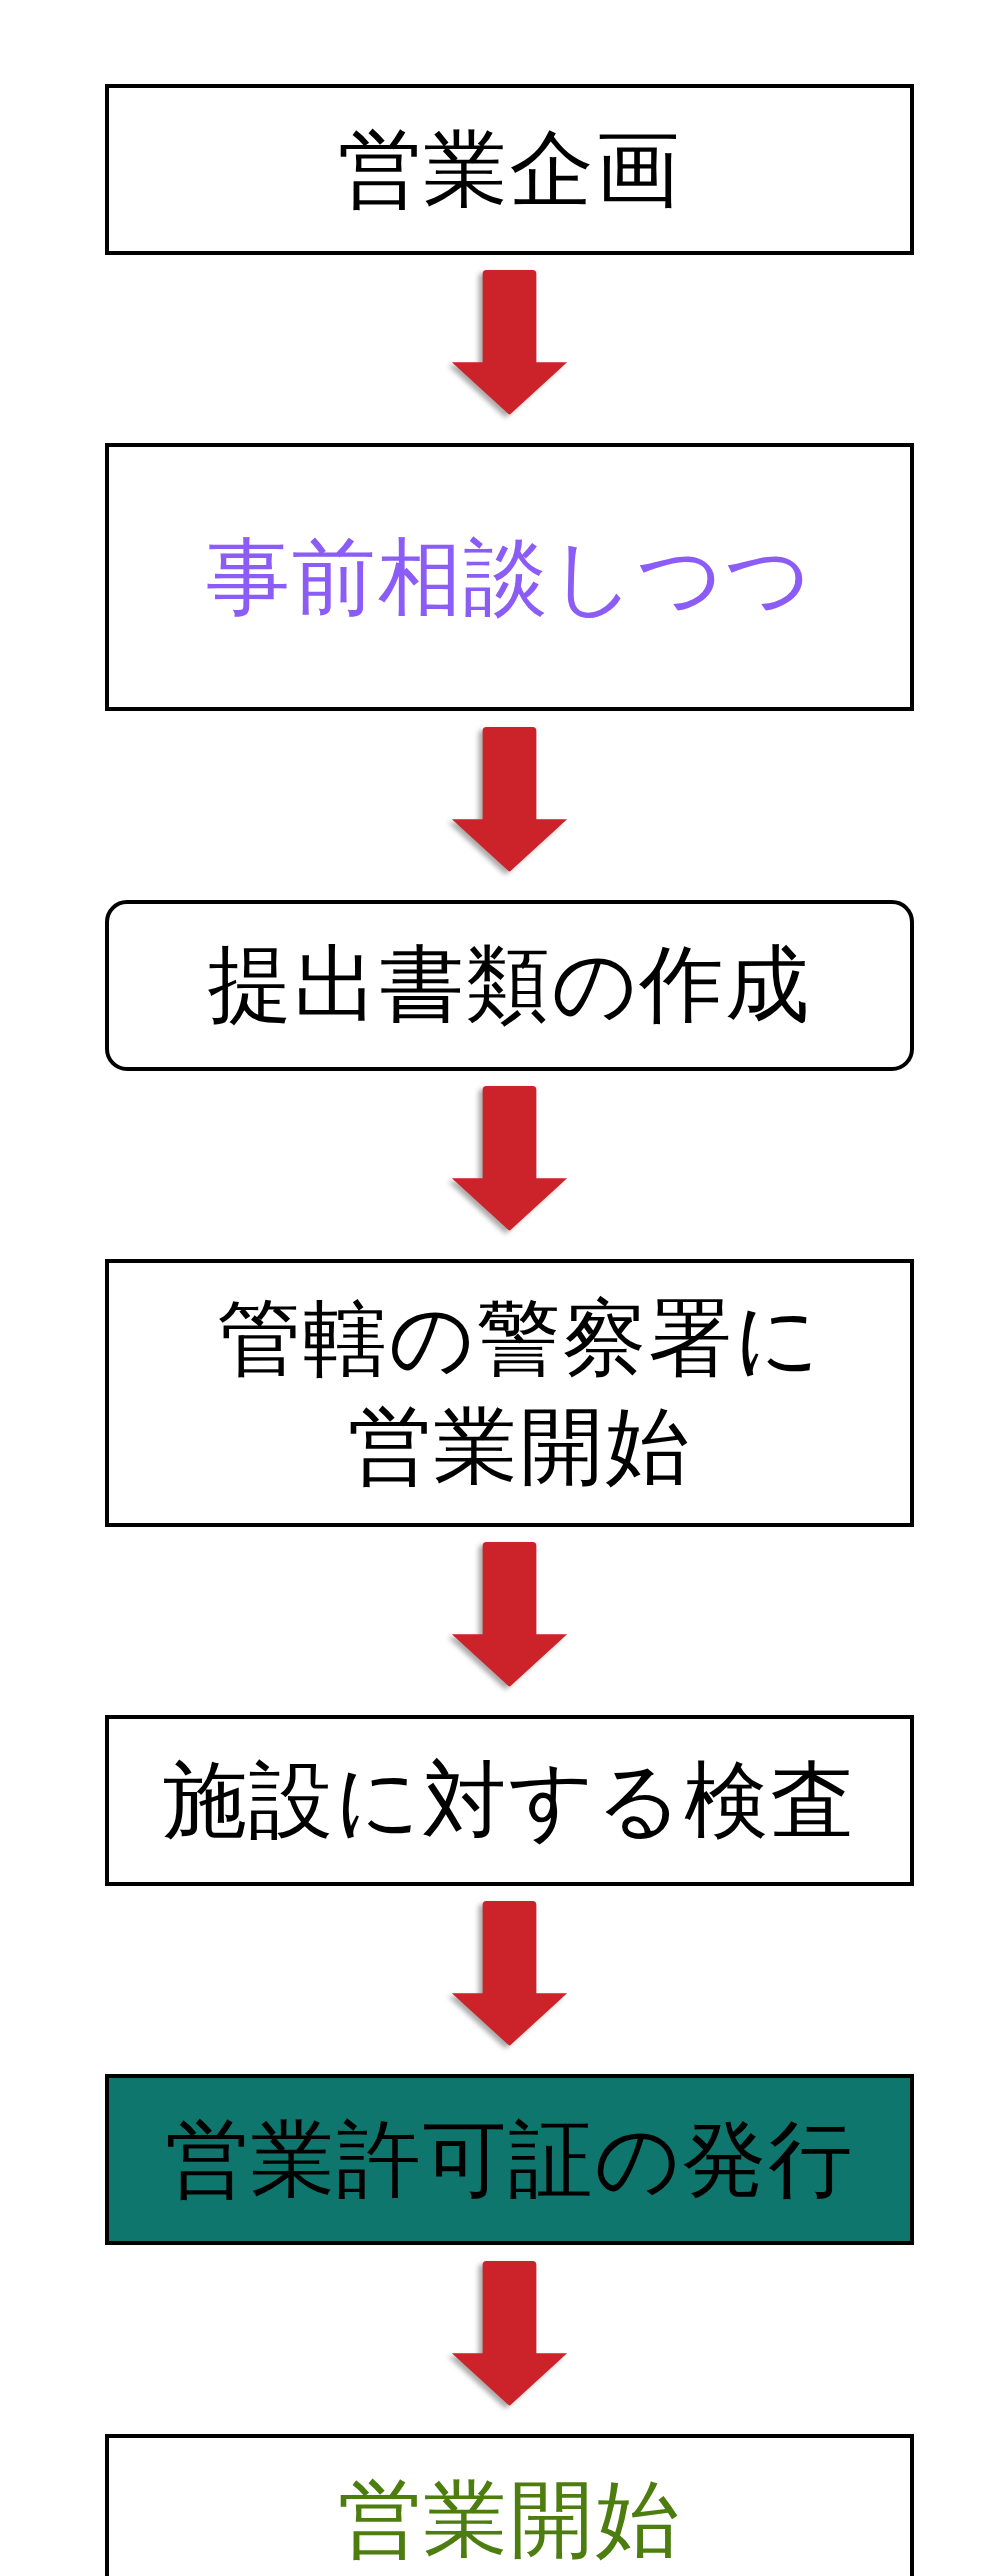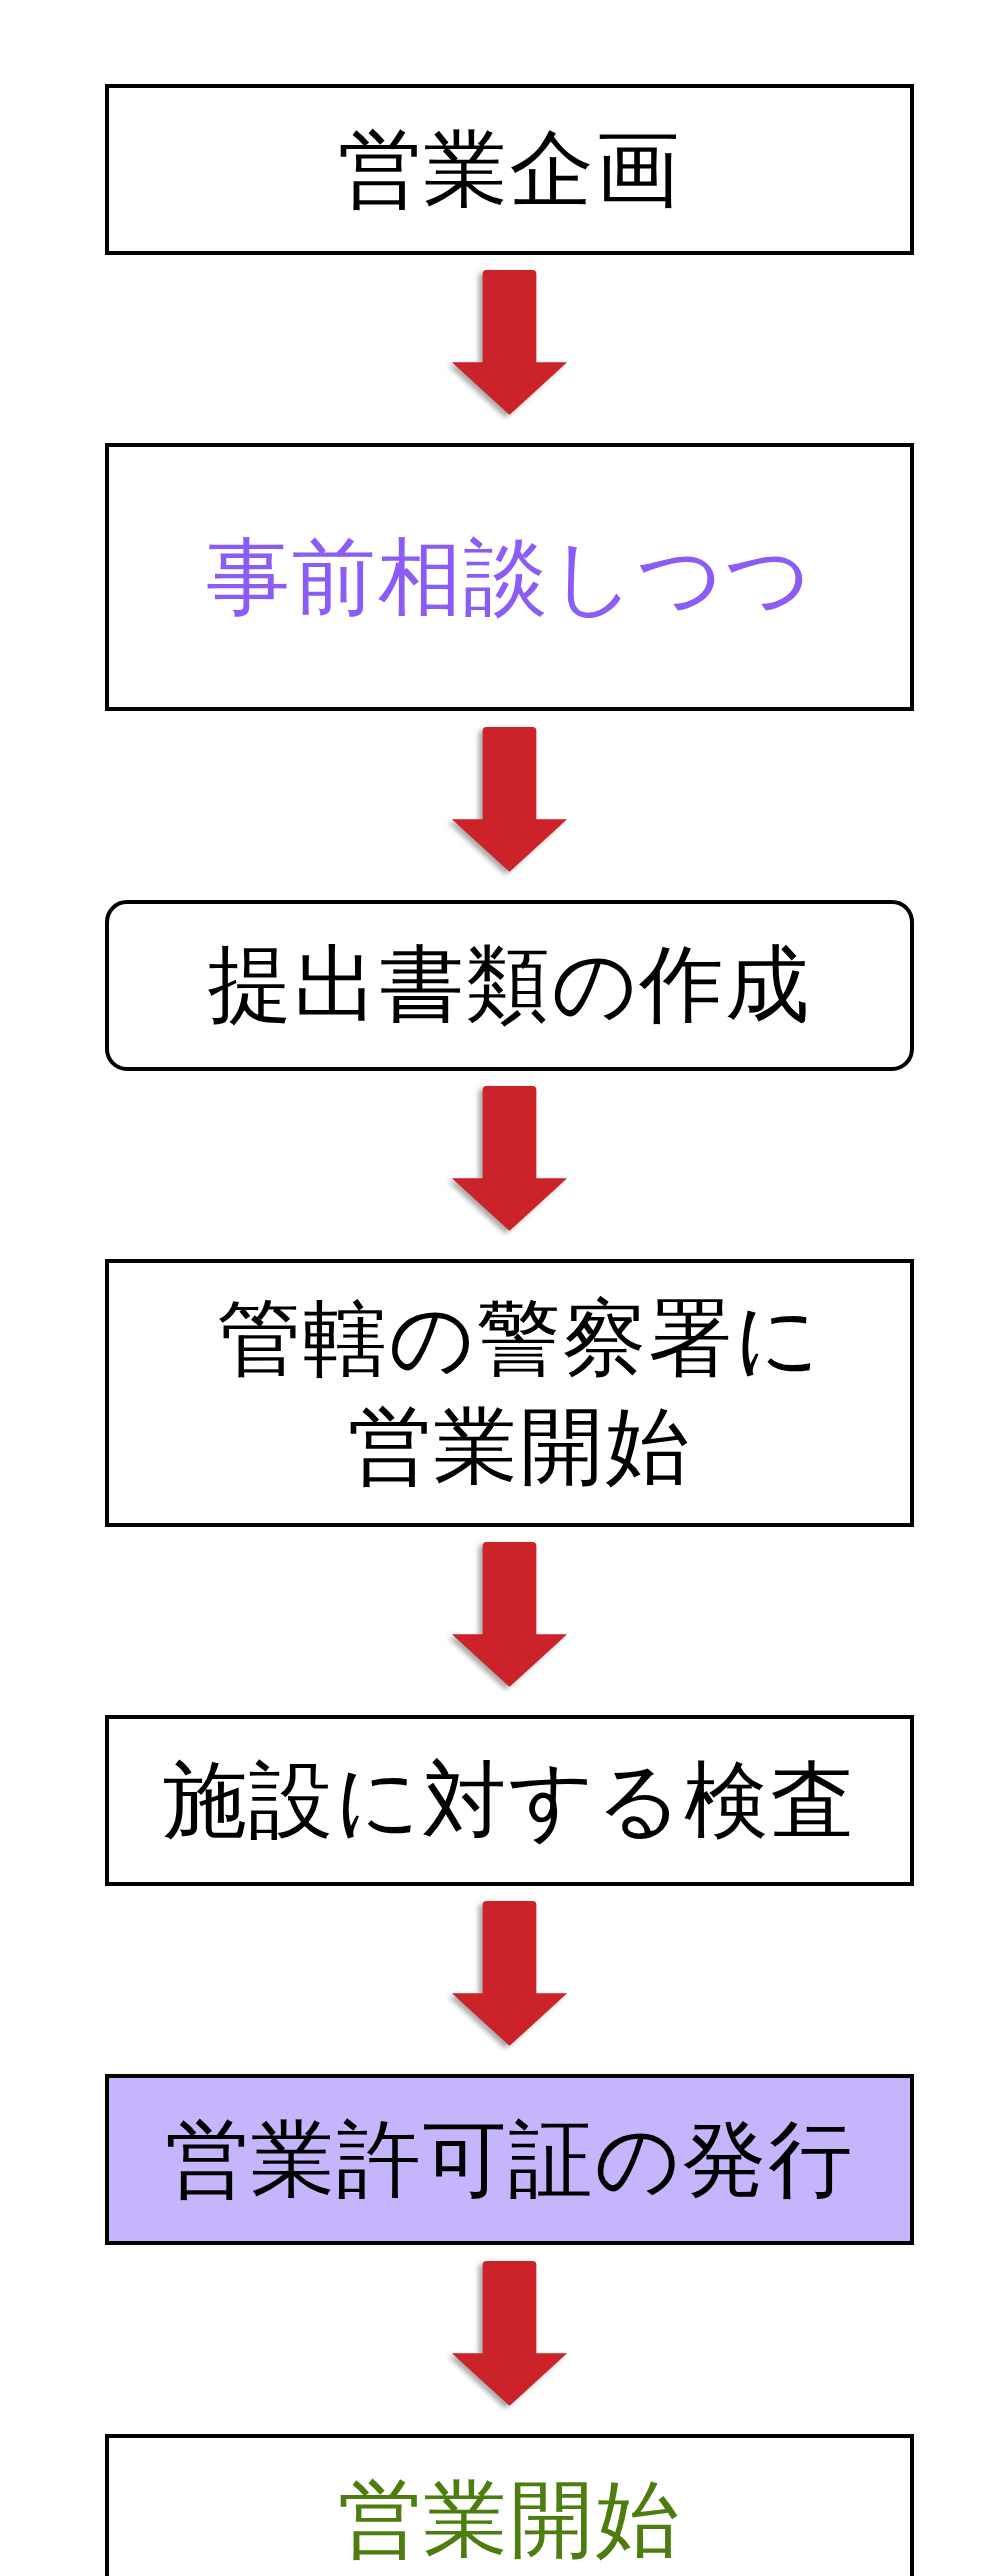--- a/index.html
+++ b/index.html
@@ -104,21 +104,21 @@
   <div class="step-box lines-1" style="border-color: rgb(0, 0, 0); background: rgb(255, 255, 255);">
         <div class="step-line" style="color: rgb(0, 0, 0);">施設に対する検査</div>
       </div>
 
   <div class="arrow-wrap">
     <svg width="119" height="146" viewBox="0 0 124 152" aria-hidden="true">
       <path class="arrow-shape" d="M 34 4 Q 34 0 38 0 L 86 0 Q 90 0 90 4 L 90 96 L 122 96 L 63 150 Q 62 151 61 150 L 2 96 L 34 96 Z" fill="#cc2229"></path>
     </svg>
   </div>
 
-  <div class="step-box lines-1" style="border-color: rgb(0, 0, 0); background: #c4b5fd;">
+  <div class="step-box lines-1" style="border-color: rgb(0, 0, 0); background: #0f766e;">
         <div class="step-line" style="color: rgb(0, 0, 0);">営業許可証の発行</div>
       </div>
 
   <div class="arrow-wrap">
     <svg width="119" height="146" viewBox="0 0 124 152" aria-hidden="true">
       <path class="arrow-shape" d="M 34 4 Q 34 0 38 0 L 86 0 Q 90 0 90 4 L 90 96 L 122 96 L 63 150 Q 62 151 61 150 L 2 96 L 34 96 Z" fill="#cc2229"></path>
     </svg>
   </div>
 
   <div class="step-box lines-1" style="border-color: rgb(0, 0, 0); background: rgb(255, 255, 255);">

